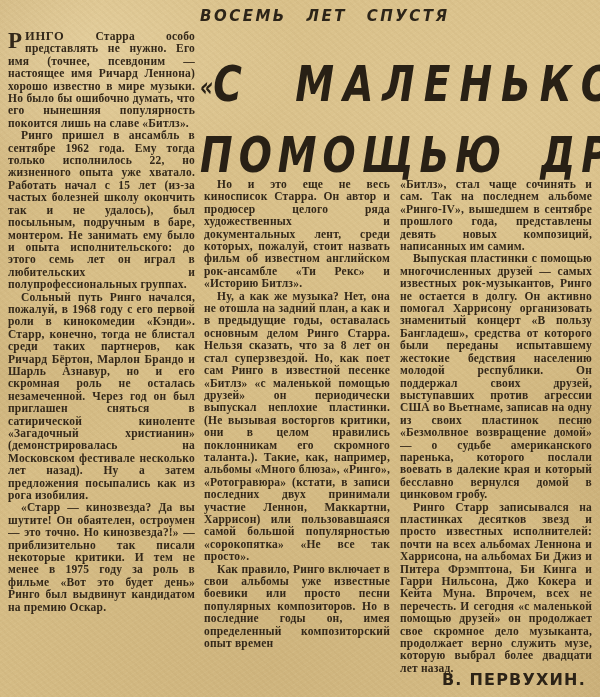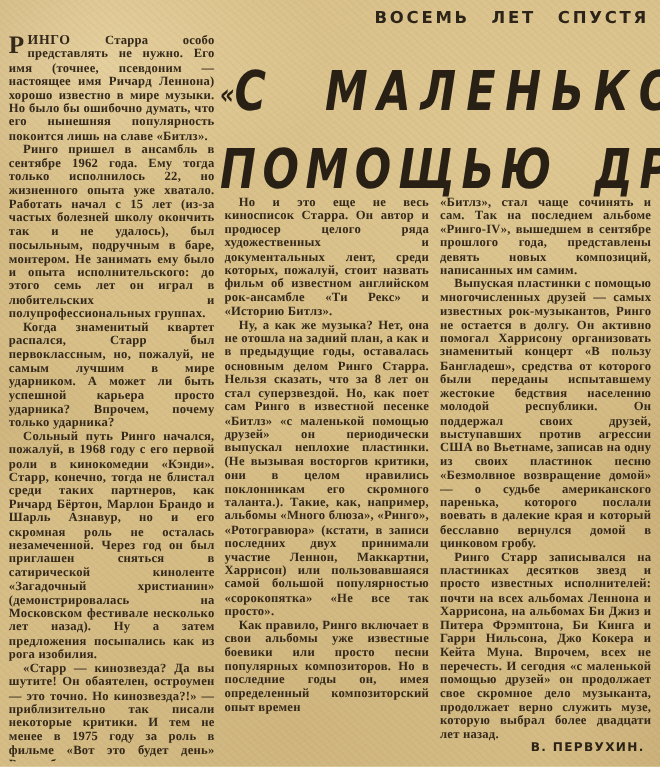--- a/index.html
+++ b/index.html
@@ -45,27 +45,27 @@
     letter-spacing:0;
   }
   .leadword{font-size:12.5px;letter-spacing:.6px;margin-top:44px;}
   .header{
     position:absolute;left:200px;top:0;width:394px;height:178px;
     color:#2a2217;
     font-family:"DejaVu Sans","Liberation Sans",sans-serif;
   }
   .kicker{
     margin-top:7px;
-    text-align:right;
     padding-right:4px;
     font-weight:700;
     font-size:15px;
     letter-spacing:2.5px;
     word-spacing:12px;
     color:#2c2418;
+    font-style:italic;
   }
   .headline-line{
     text-align:center;
     font-weight:700;
     font-style:italic;
     font-size:39px;
     letter-spacing:9px;
     word-spacing:22px;
     white-space:nowrap;
     color:#282015;
@@ -74,41 +74,40 @@
   }
   .hl1{margin-top:30px;}
   .hl2{margin-top:26px;letter-spacing:6px;word-spacing:14px;}
   .quote{font-size:.52em;vertical-align:18%;letter-spacing:0;}
   .byline{
     margin-top:3px;
     text-align:right;
     text-indent:0;
     font-family:"DejaVu Sans","Liberation Sans",sans-serif;
     font-weight:700;
-    font-size:11px;
+    font-size:16px;
     letter-spacing:1.2px;
     padding-right:6px;
     color:#2c2317;
   }
 </style>
 </head>
 <body>
 
 <div class="page">
 
   <div class="header">
     <div class="kicker">ВОСЕМЬ ЛЕТ СПУСТЯ</div>
     <div class="headline-line hl1"><span class="quote">«</span><span>С  МАЛЕНЬКОЙ</span></div>
     <div class="headline-line hl2"><span>ПОМОЩЬЮ ДРУЗЕЙ</span></div>
   </div>
 
   <div class="col col1">
     <p class="noindent"><span class="dropcap">Р</span><span class="leadword">ИНГО</span><span> Старра особо представлять не нужно. Его имя (точнее, псевдоним — настоящее имя Ричард Леннона) хорошо известно в мире музыки. Но было бы ошибочно думать, что его нынешняя популярность покоится лишь на славе «Битлз».</span></p>
     <p>Ринго пришел в ансамбль в сентябре 1962 года. Ему тогда только исполнилось 22, но жизненного опыта уже хватало. Работать начал с 15 лет (из-за частых болезней школу окончить так и не удалось), был посыльным, подручным в баре, монтером. Не занимать ему было и опыта исполнительского: до этого семь лет он играл в любительских и полупрофессиональных группах.</p>
-    <p>Когда знаменитый квартет распался, Старр был первоклассным, но, пожалуй, не самым лучшим в мире ударником. А может ли быть успешной карьера просто ударника? Впрочем, почему только ударника?</p>
     <p>Сольный путь Ринго начался, пожалуй, в 1968 году с его первой роли в кинокомедии «Кэнди». Старр, конечно, тогда не блистал среди таких партнеров, как Ричард Бёртон, Марлон Брандо и Шарль Азнавур, но и его скромная роль не осталась незамеченной. Через год он был приглашен сняться в сатирической киноленте «Загадочный христианин» (демонстрировалась на Московском фестивале несколько лет назад). Ну а затем предложения посыпались как из рога изобилия.</p>
     <p>«Старр — кинозвезда? Да вы шутите! Он обаятелен, остроумен — это точно. Но кинозвезда?!» — приблизительно так писали некоторые критики. И тем не менее в 1975 году за роль в фильме «Вот это будет день» Ринго был выдвинут кандидатом на премию Оскар.</p>
 
   </div>
 
   <div class="col col2">
     <p>Но и это еще не весь киносписок Старра. Он автор и продюсер целого ряда художественных и документальных лент, среди которых, пожалуй, стоит назвать фильм об известном английском рок-ансамбле «Ти Рекс» и «Историю Битлз».</p>
     <p>Ну, а как же музыка? Нет, она не отошла на задний план, а как и в предыдущие годы, оставалась основным делом Ринго Старра. Нельзя сказать, что за 8 лет он стал суперзвездой. Но, как поет сам Ринго в известной песенке «Битлз» «с маленькой помощью друзей» он периодически выпускал неплохие пластинки. (Не вызывая восторгов критики, они в целом нравились поклонникам его скромного таланта.). Такие, как, например, альбомы «Много блюза», «Ринго», «Ротогравюра» (кстати, в записи последних двух принимали участие Леннон, Маккартни, Харрисон) или пользовавшаяся самой большой популярностью «сорокопятка» «Не все так просто».</p>
     <p>Как правило, Ринго включает в свои альбомы уже известные боевики или просто песни популярных композиторов. Но в последние годы он, имея определенный композиторский опыт времен</p>
   </div>

